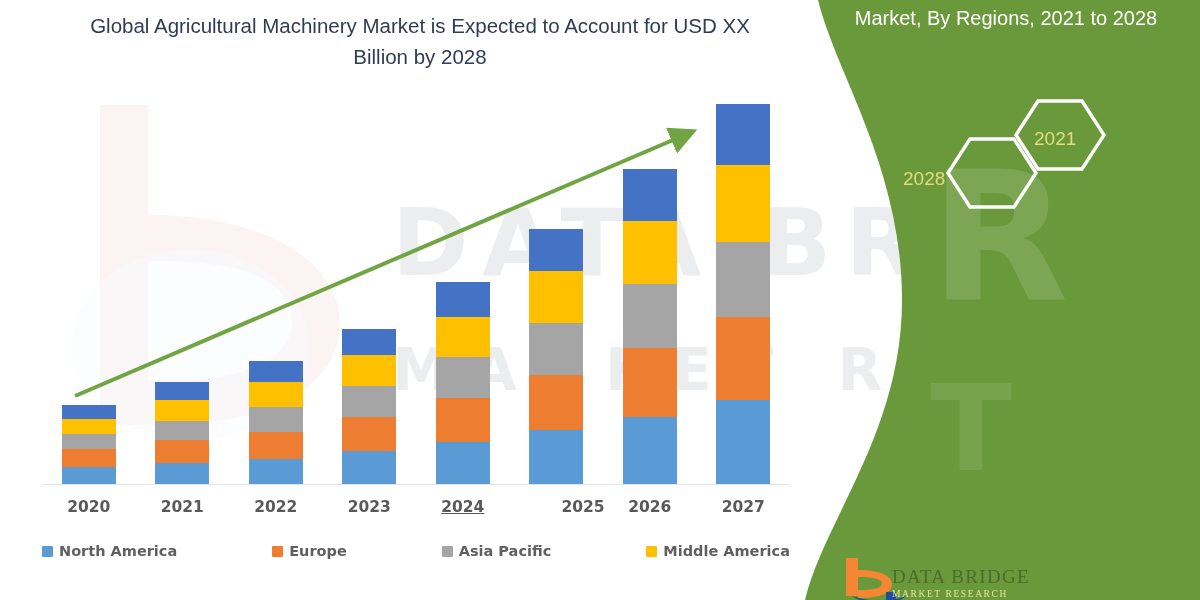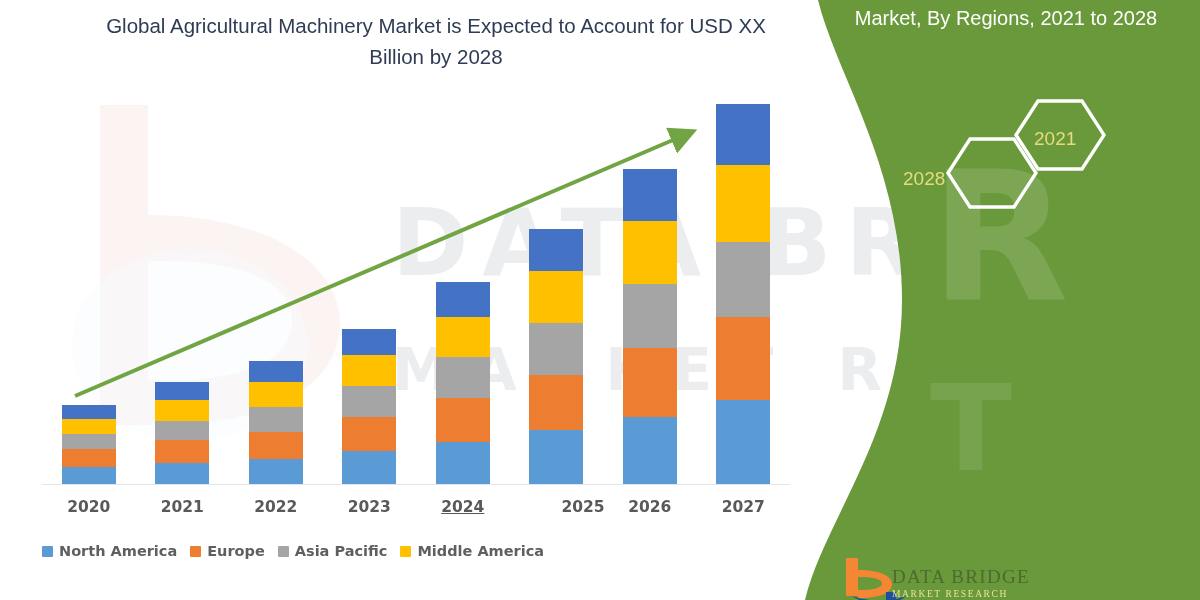--- a/index.html
+++ b/index.html
@@ -82,21 +82,21 @@
   .logo-sub {
     position: absolute; left: 892px; top: 589px;
     color: #e8e39a;
     font-family: "Liberation Serif", serif;
     font-size: 9.5px;
     letter-spacing: 1.6px;
   }
 
   
   .chart-title {
-    position: absolute; left: 76px; top: 10px;
+    position: absolute; left: 60px; top: 10px;
     width: 720px;
     text-align: center;
     color: #2f3c55;
     font-size: 20.5px;
     font-weight: 400;
     line-height: 1.52;
   }
   .baseline {
     position: absolute; left: 42px; top: 484px;
     width: 748px; height: 1px;
@@ -121,21 +121,21 @@
     position: absolute; top: 0;
     width: 70px; text-align: center;
     color: #595959; font-size: 15.5px; font-weight: 700;
     font-family: "DejaVu Sans", sans-serif;
   }
 
   
   .legend {
     position: absolute; left: 42px; top: 538px;
     width: 748px; height: 26px;
-    display: flex; align-items: center; justify-content: flex-start;
+    display: flex; align-items: center; justify-content: space-between;
     gap: 13px;
   }
   .legend-item { display: flex; align-items: center; gap: 6px; }
   .swatch { width: 11px; height: 11px; border-radius: 1px; }
   .legend-label {
     color: #5f5f5f; font-size: 14.5px; font-weight: 700;
     font-family: "DejaVu Sans", sans-serif;
     white-space: nowrap;
   }
 </style>

